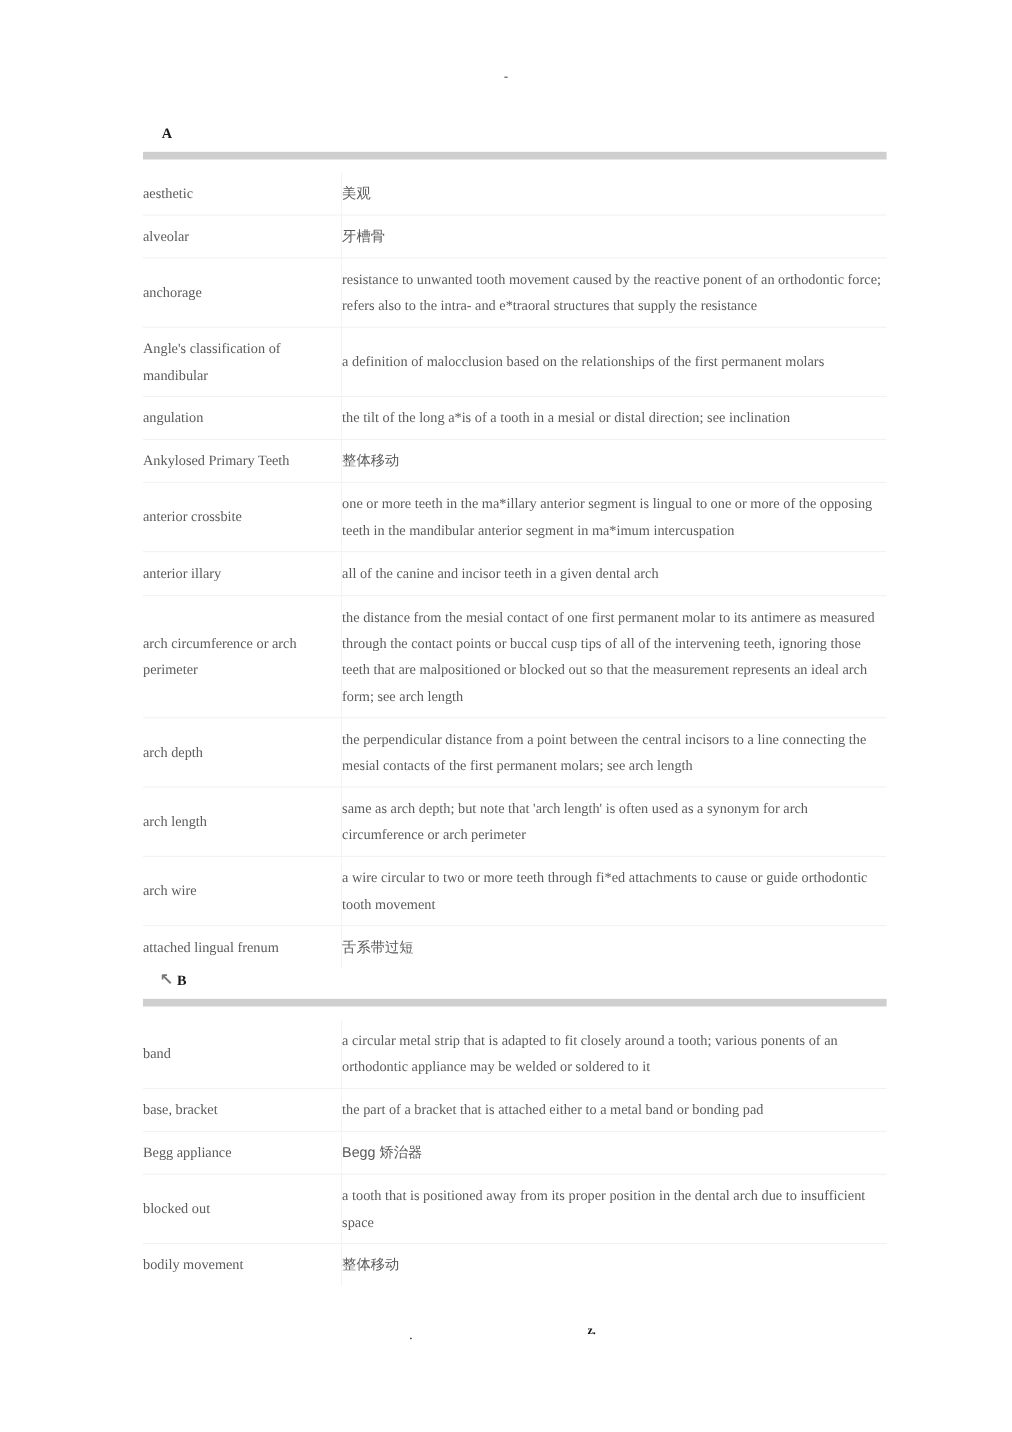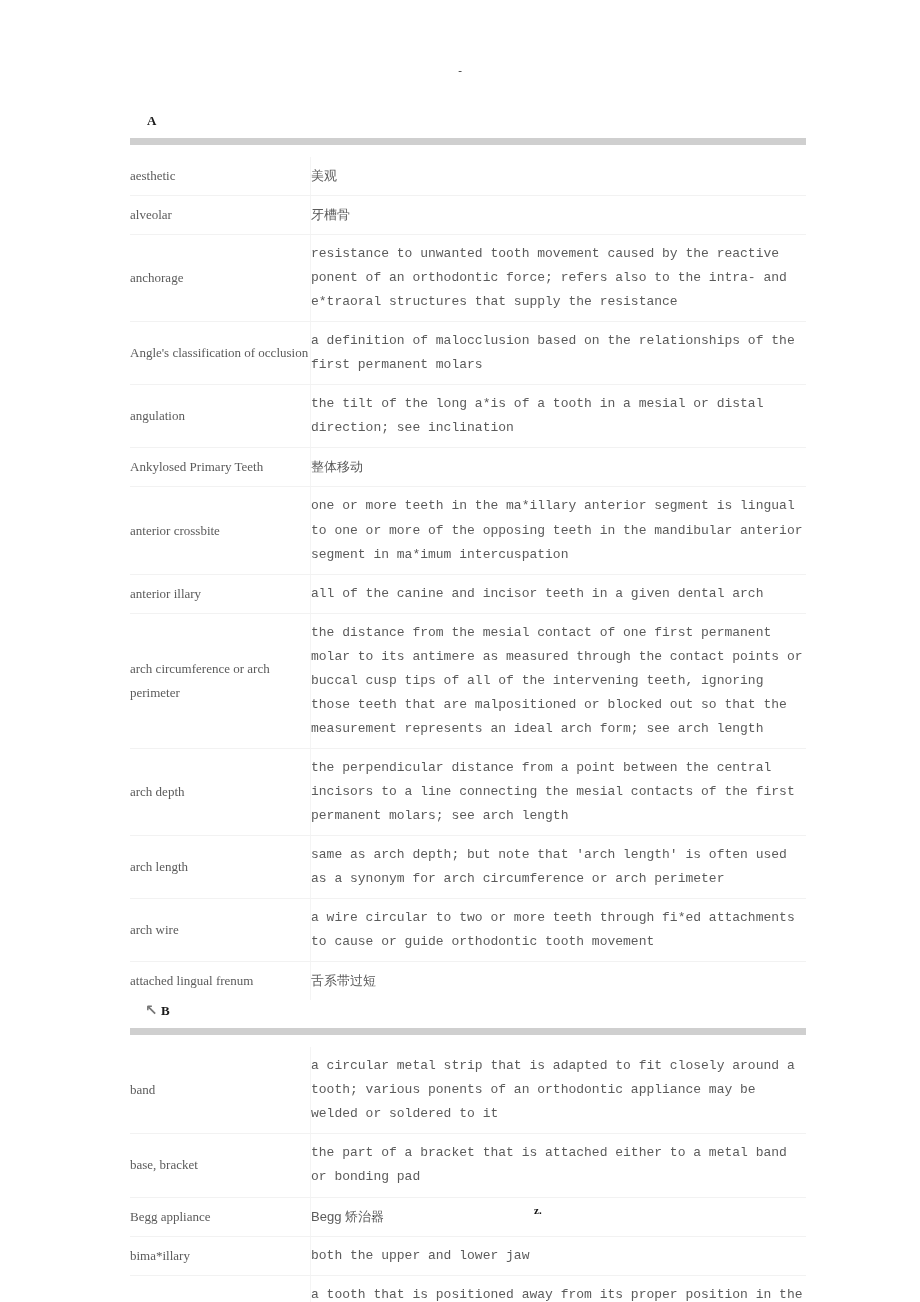--- a/index.html
+++ b/index.html
@@ -96,21 +96,20 @@
     width: 180px;
     padding-left: 17px;
     padding-right: 10px;
     border-right: 1px solid #f4f4f4;
     color: #5b5b5b;
   }
   td.def {
     padding-left: 11px;
     padding-right: 8px;
     color: #5b5b5b;
-    font-family: Liberation Mono, monospace;
   }
   td.def.cjk, td.term.cjk {
     font-family: Liberation Sans, sans-serif;
   }
 
   
   .footer {
     position: absolute;
     left: 0;
     top: 1206px;
@@ -154,21 +153,21 @@
             </tr>
             <tr>
               <td class="term">alveolar</td>
               <td class="def cjk">牙槽骨</td>
             </tr>
             <tr>
               <td class="term">anchorage</td>
               <td class="def">resistance to unwanted tooth movement caused by the reactive ponent of an orthodontic force; refers also to the intra- and e*traoral structures that supply the resistance</td>
             </tr>
             <tr>
-              <td class="term">Angle's classification of occlusion</td>
+              <td class="term">Angle's classification of mandibular</td>
               <td class="def">a definition of malocclusion based on the relationships of the first permanent molars</td>
             </tr>
             <tr>
               <td class="term">angulation</td>
               <td class="def">the tilt of the long a*is of a tooth in a mesial or distal direction; see inclination</td>
             </tr>
             <tr>
               <td class="term">Ankylosed Primary Teeth</td>
               <td class="def cjk">整体移动</td>
             </tr>
@@ -214,24 +213,20 @@
             </tr>
             <tr>
               <td class="term">base, bracket</td>
               <td class="def">the part of a bracket that is attached either to a metal band or bonding pad</td>
             </tr>
             <tr>
               <td class="term">Begg appliance</td>
               <td class="def cjk">Begg 矫治器</td>
             </tr>
             <tr>
-              <td class="term">bima*illary</td>
-              <td class="def">both the upper and lower jaw</td>
-            </tr>
-            <tr>
               <td class="term">blocked out</td>
               <td class="def">a tooth that is positioned away from its proper position in the dental arch due to insufficient space</td>
             </tr>
             <tr>
               <td class="term">bodily movement</td>
               <td class="def cjk">整体移动</td>
             </tr>
           </tbody>
         </table>
       </div>

